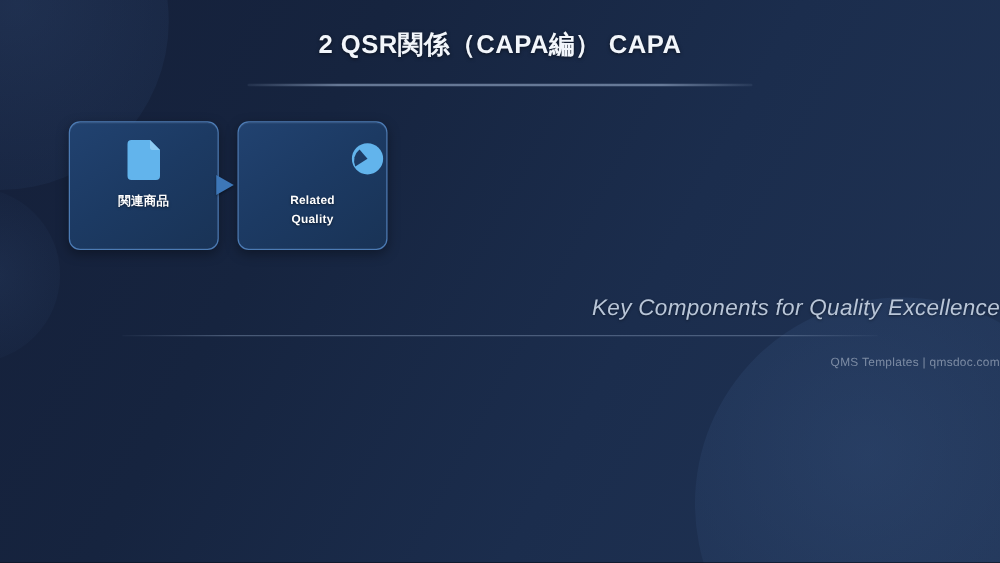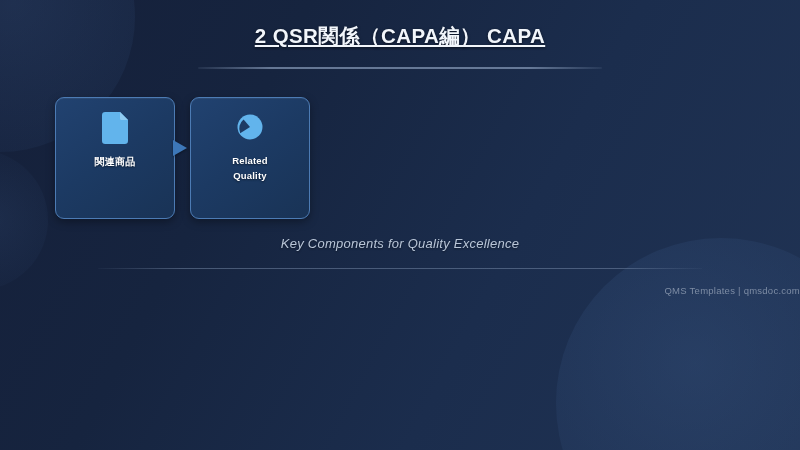--- a/index.html
+++ b/index.html
@@ -58,55 +58,55 @@
     text-align: center;
   }
   .slide-title {
     margin: 0;
     font-size: 20.5px;
     font-weight: bold;
     letter-spacing: 0.4px;
     color: #f2f6fb;
     text-shadow: 0 1px 3px rgba(0,0,0,0.55);
     line-height: 1.2;
-    text-decoration: underline;
   }
   .title-rule {
     width: 404px;
     height: 2px;
     margin: 18px auto 0;
     background: linear-gradient(90deg, rgba(120,140,170,0.12), rgba(150,170,200,0.62) 18%, rgba(150,170,200,0.62) 82%, rgba(120,140,170,0.12));
     border-radius: 1px;
   }
 
   
   .cards {
     position: absolute;
     left: 55px;
     top: 97px;
     display: flex;
     align-items: flex-start;
   }
   .card {
     position: relative;
     width: 120px;
-    height: 122px;
+    height: 103px;
     box-sizing: border-box;
     border: 1px solid #4c7bb4;
     border-radius: 9px;
     background: linear-gradient(145deg, #214270 0%, #1c3a63 48%, #193356 100%);
     box-shadow: 0 3px 9px rgba(0,0,0,0.34), inset 0 1px 0 rgba(255,255,255,0.055);
     display: flex;
     flex-direction: column;
     align-items: center;
     justify-content: flex-start;
     padding-top: 14px;
   }
   .card + .card {
     margin-left: 15px;
+    align-items: flex-end;
   }
   .card-icon {
     width: 30px;
     height: 32px;
     display: block;
   }
   .card-label {
     margin-top: 10px;
     width: 100%;
     text-align: center;
@@ -133,22 +133,22 @@
     border-left: 14px solid #3d77b8;
     filter: drop-shadow(0 1px 1px rgba(0,0,0,0.4));
   }
 
   
   .tagline {
     position: absolute;
     left: 0;
     right: 0;
     top: 236px;
-    text-align: center;
-    font-size: 13px;
+    text-align: right;
+    font-size: 18px;
     font-style: italic;
     color: #b9c6d8;
     letter-spacing: 0.25px;
     text-shadow: 0 1px 2px rgba(0,0,0,0.4);
   }
 
   
   .footer-rule {
     position: absolute;
     left: 98px;

